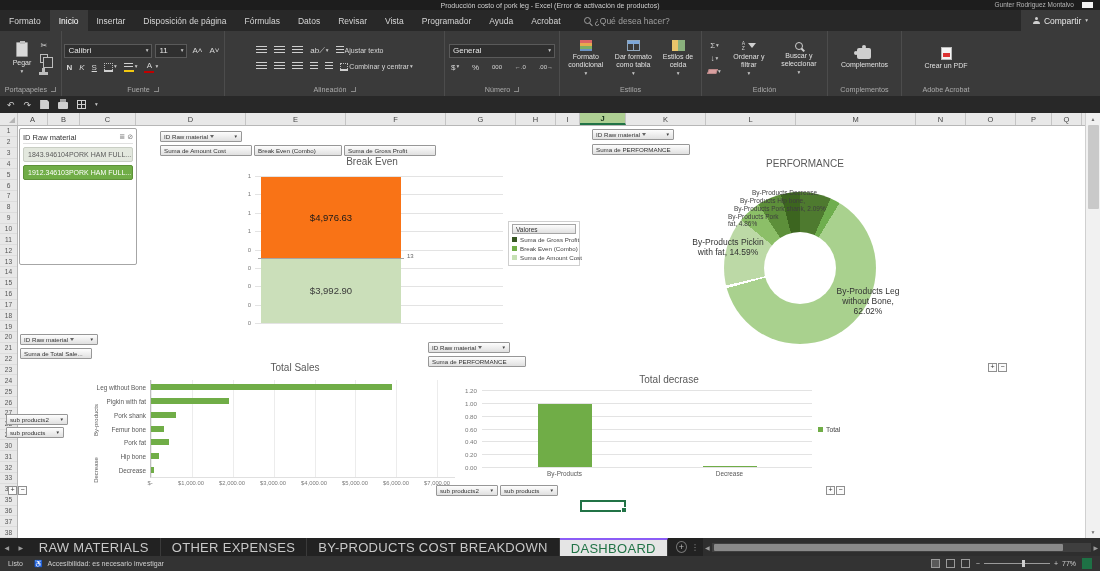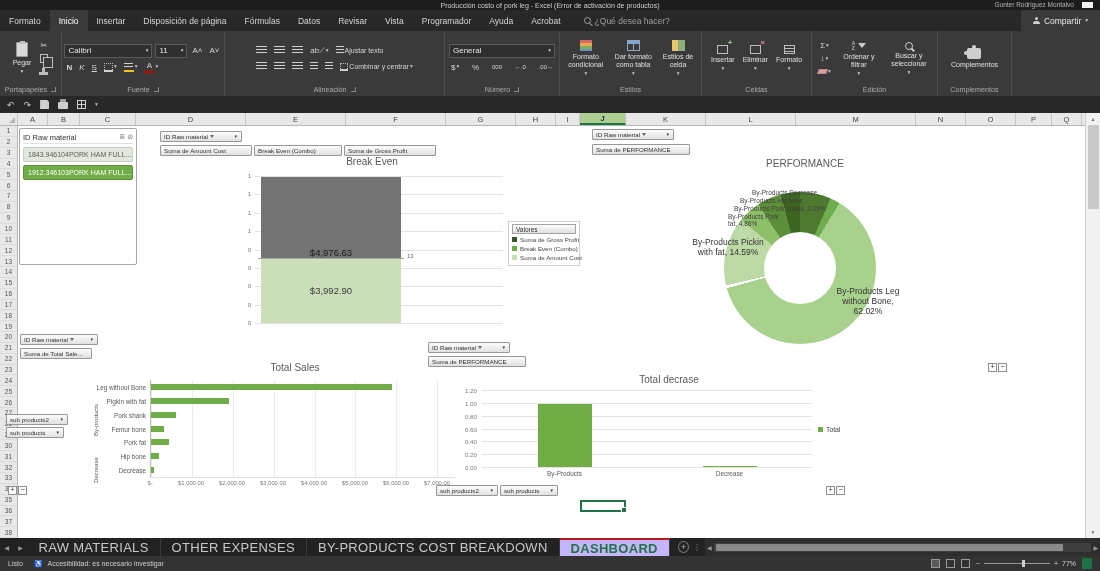--- a/index.html
+++ b/index.html
@@ -179,21 +179,21 @@
   .vs-arrow{height:12px;display:flex;align-items:center;justify-content:center;font-size:5px;color:#707070;width:100%}
   .vs-thumb{width:11px;height:84px;background:#c9c9c9;border-radius:1px}
   .vs-space{flex:1}
 
   
   .tabbar{position:absolute;left:0;top:538px;width:1100px;height:18px;background:#222;display:flex;
           align-items:stretch;color:#c8c8c8;z-index:9}
   .tab-nav{width:15px;display:flex;align-items:center;justify-content:center;font-size:6px;color:#9a9a9a}
   .sheet-tab{padding:0 11px;display:flex;align-items:center;font-size:13px;border-right:1px solid #3a3a3a;
              white-space:nowrap;letter-spacing:.3px}
-  .sheet-tab.active{background:#c4b5fd;color:#217346;font-weight:bold;border-top:2px solid #b91c1c}
+  .sheet-tab.active{background:#e5e5e5;color:#217346;font-weight:normal;border-top:2px solid #8b5cf6}
   .add-sheet{width:12px;height:12px;border:1px solid #777;border-radius:50%;align-self:center;margin-left:8px;
              display:flex;align-items:center;justify-content:center;font-size:9px;color:#bbb}
   .tab-dots{margin-left:auto;display:flex;align-items:center;font-size:8px;color:#9a9a9a;padding:0 4px}
   .hscroll{display:flex;align-items:center;width:430px;background:#2e2e2e;padding:0 2px;gap:2px}
   .hs-arrow{font-size:6px;color:#9a9a9a}
   .hs-track{flex:1;height:9px;background:#3f3f3f;position:relative}
   .hs-thumb{position:absolute;left:2px;top:1px;bottom:1px;width:92%;background:#8a8a8a;border-radius:1px}
 
   
   .statusbar{position:absolute;left:0;top:556px;width:1100px;height:15px;background:#333;color:#cfcfcf;
@@ -402,42 +402,20 @@
           <span class="i-cells"></span>
           <span>Estilos de celda</span>
           <span class="caret">▾</span>
         </div>
       </div>
       <div class="glabel">
           <span>Estilos</span>
         </div>
     </div>
 
-    <div class="rgroup" style="width:110px">
-      <div class="content">
-        <div class="rbig">
-          <span class="i-box ins"></span>
-          <span>Insertar</span>
-          <span class="caret">▾</span>
-        </div>
-        <div class="rbig">
-          <span class="i-box del"></span>
-          <span>Eliminar</span>
-          <span class="caret">▾</span>
-        </div>
-        <div class="rbig">
-          <span class="i-box fmt"></span>
-          <span>Formato</span>
-          <span class="caret">▾</span>
-        </div>
-      </div>
-      <div class="glabel">
-          <span>Celdas</span>
-        </div>
-    </div>
 
     <div class="rgroup" style="width:126px">
       <div class="content">
         <div class="mini-col">
           <span class="rsm">
               <span>Σ</span>
               <span class="caret">▾</span>
             </span>
           <span class="rsm">↓<span class="caret">▾</span></span>
           <span class="rsm">
@@ -469,20 +447,31 @@
         <div class="rbig">
           <span class="i-puzzle"></span>
           <span>Complementos</span>
         </div>
       </div>
       <div class="glabel">
           <span>Complementos</span>
         </div>
     </div>
 
+    <div class="rgroup" style="width:88px;border-right:none">
+      <div class="content">
+        <div class="rbig" style="width:50px">
+          <span class="i-pdf"></span>
+          <span>Crear un PDF</span>
+        </div>
+      </div>
+      <div class="glabel">
+          <span>Adobe Acrobat</span>
+        </div>
+    </div>
   </div>
 
   <div class="qat">
     <span>↶</span>
     <span>↷</span>
     <span class="i-floppy"></span>
     <span class="i-print"></span>
     <span class="i-grid9"></span>
     <span class="caret">▾</span>
   </div>
@@ -618,21 +607,21 @@
   <span class="pm" style="left:18px;top:486px">−</span>
   <span class="pm" style="left:826px;top:486px">+</span>
   <span class="pm" style="left:836px;top:486px">−</span>
   <span class="pm" style="left:988px;top:363px">+</span>
   <span class="pm" style="left:998px;top:363px">−</span>
 
   <div class="chart" style="left:233px;top:150px;width:278px;height:184px">
     <div class="chart-title">Break Even</div>
     <div class="be-plot" id="be-plot">
       <div class="be-bar" id="be-bar">
-          <div class="be-seg" style="height: 55.4837%; background: #737373; align-items: flex-end;">
+          <div class="be-seg" style="height: 55.4837%; background: #f97316;">
             <span class="be-lb">$4,976.63</span>
           </div>
           <div class="be-seg" style="height: 44.5163%; background: rgb(203, 223, 186);">
             <span class="be-lb" style="color: rgb(58, 58, 58);">$3,992.90</span>
           </div>
         </div>
       <div class="be-line" id="be-line" style="top: 55.4837%;"></div>
       <span class="be-line-label" id="be-line-label" style="top: 55.4837%;">13</span>
     <div class="hgrid" style="top: 0%;"></div>
         <div class="be-tick" style="top: 0%;">1</div>

